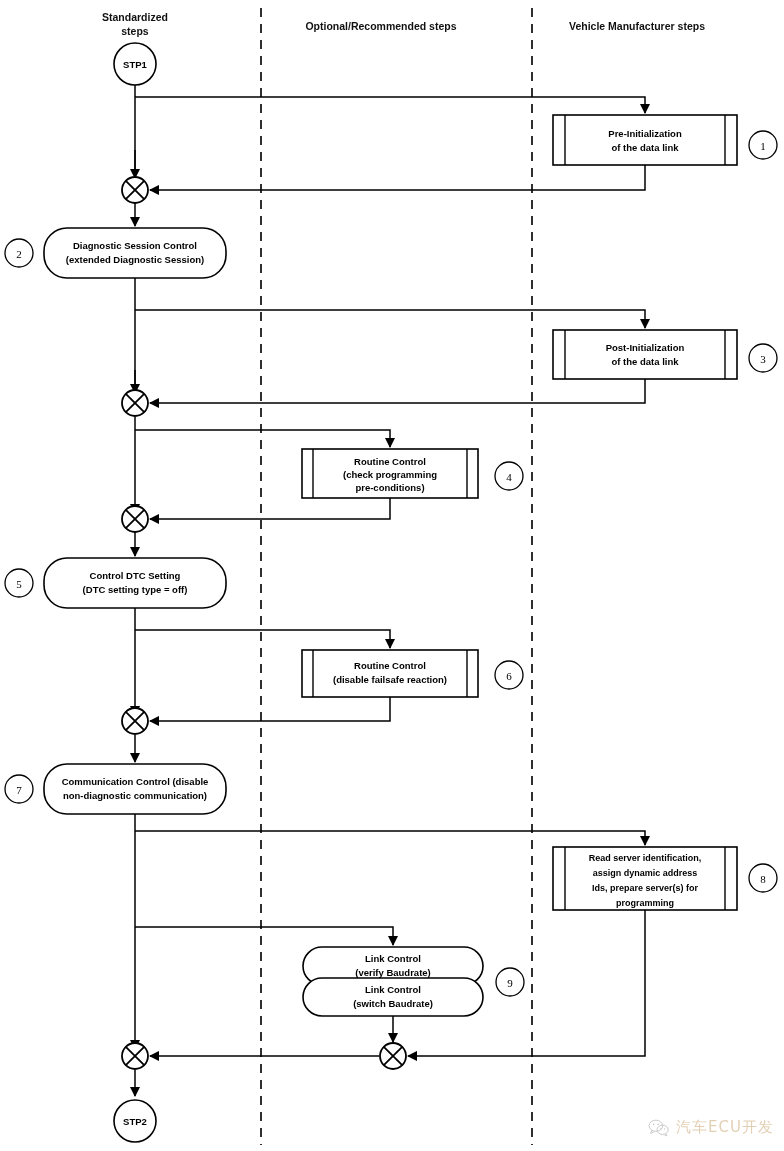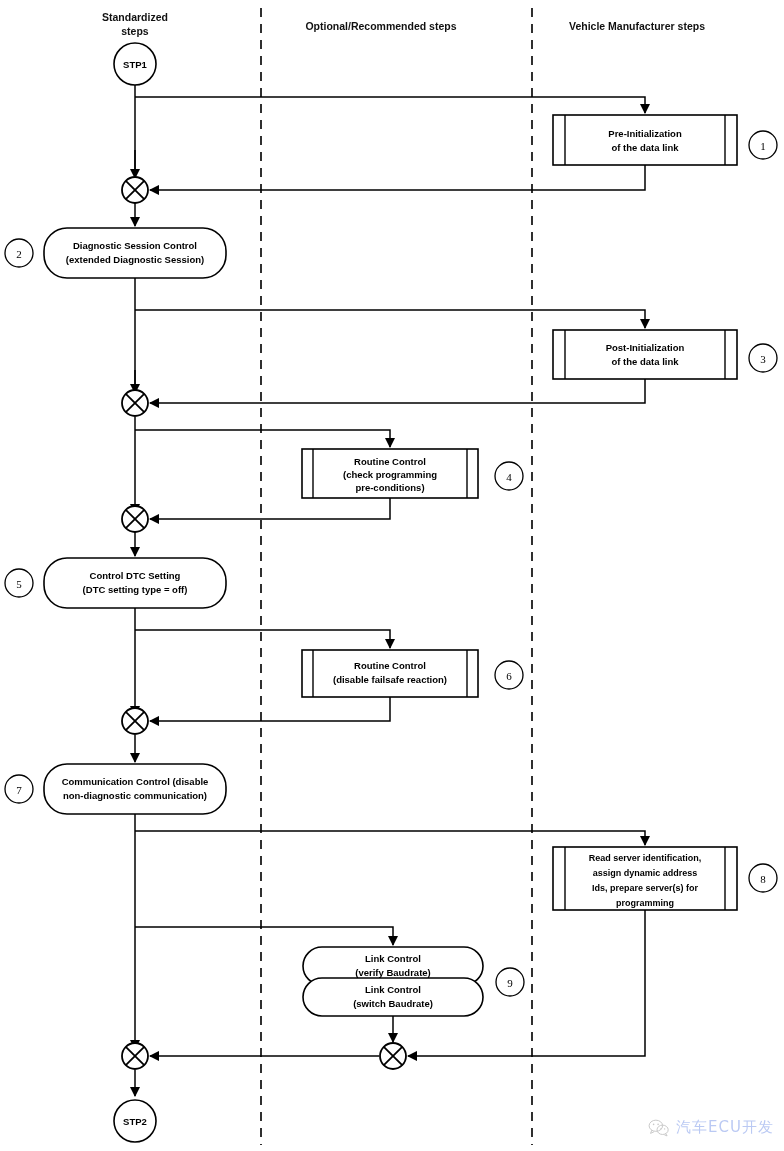--- a/index.html
+++ b/index.html
@@ -100,21 +100,21 @@
     right: 10px;
     bottom: 14px;
     display: flex;
     align-items: center;
     gap: 6px;
     opacity: 0.30;
     user-select: none;
   }
   .watermark-text {
     font-size: 15px;
-    color: #1d4ed8;
+    color: #a16207;
     font-family: "DejaVu Sans", sans-serif;
     letter-spacing: 1px;
   }
   .wechat-glyph {
     width: 22px;
     height: 18px;
   }
 </style>
 </head>
 <body>

